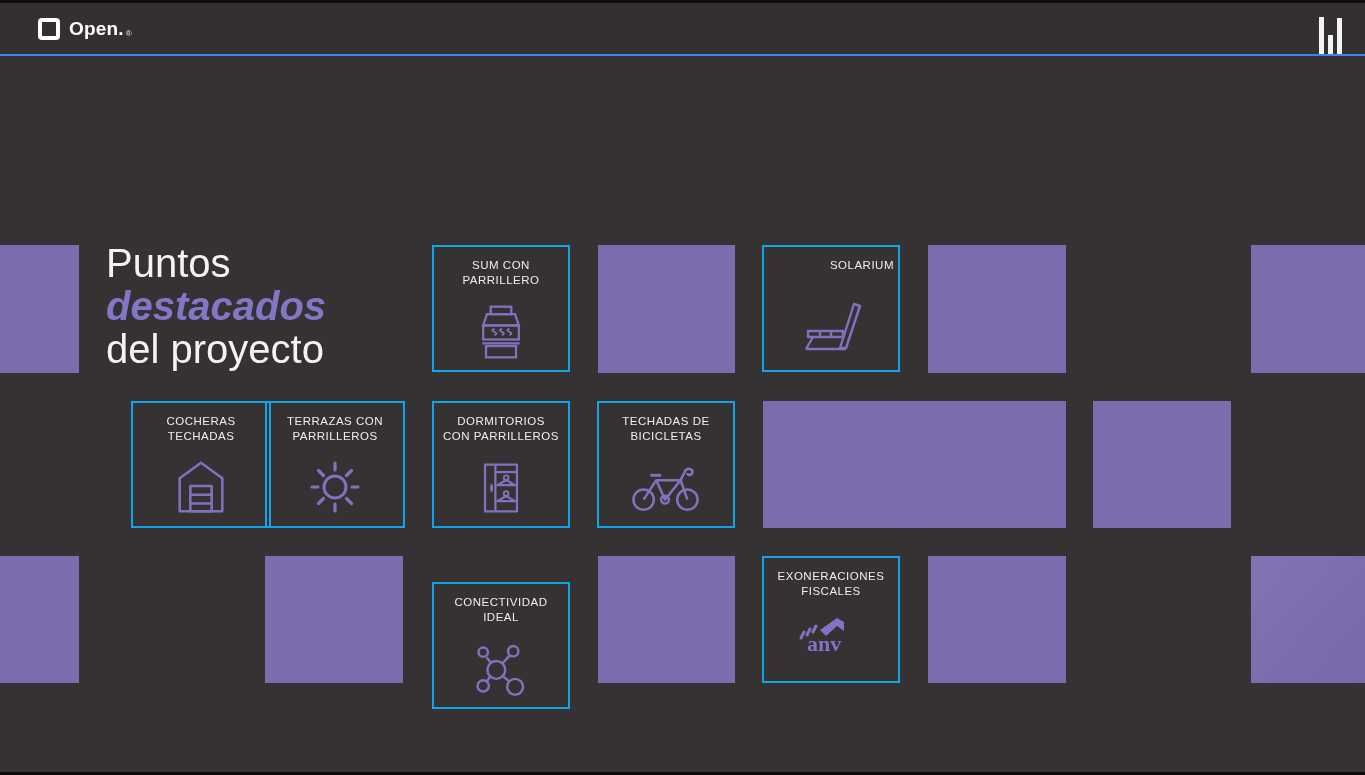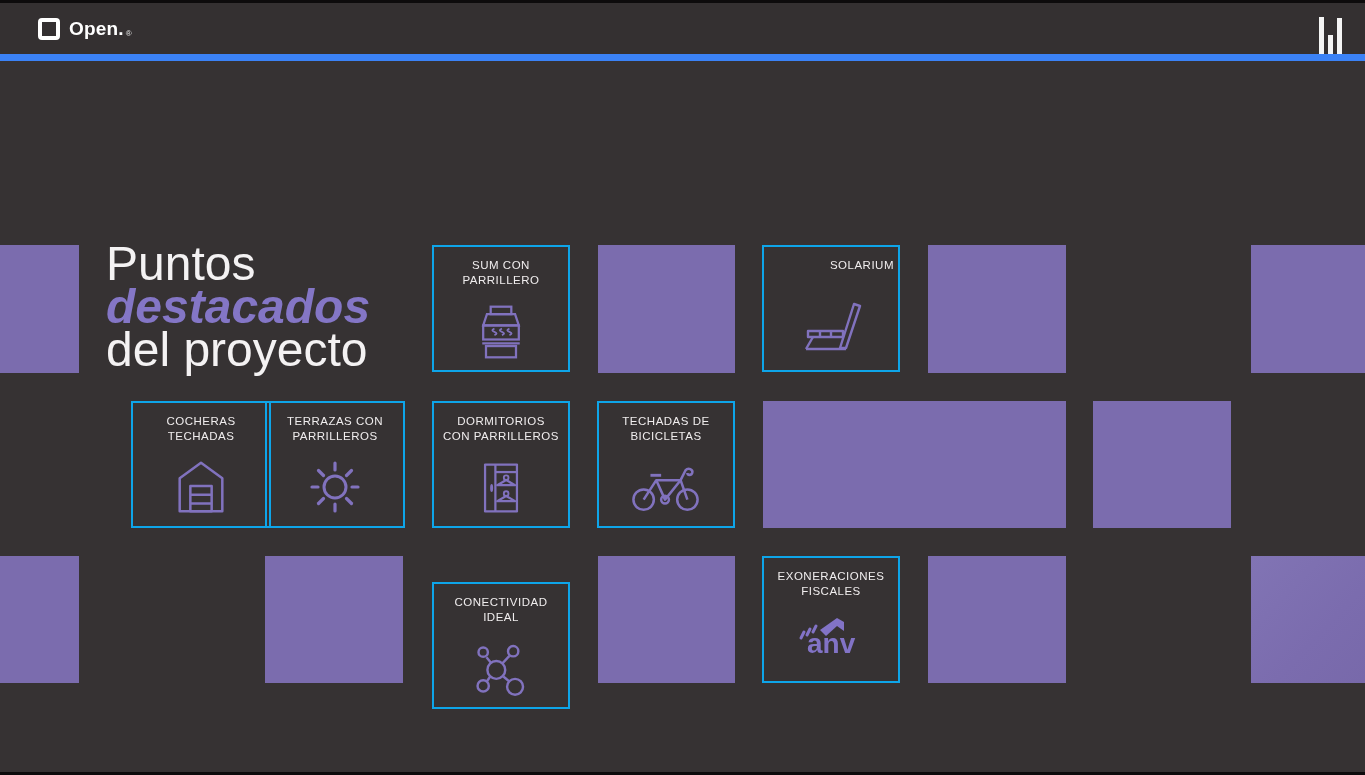--- a/index.html
+++ b/index.html
@@ -5,57 +5,57 @@
   html,body{margin:0;padding:0;background:#1a1718;}
   .stage{
     position:relative;width:1365px;height:775px;overflow:hidden;
     background:#363233;font-family:"Liberation Sans",sans-serif;
   }
   
   .topstrip{position:absolute;top:0;left:0;width:100%;height:3px;background:#0d0b0c;}
   .botstrip{position:absolute;bottom:0;left:0;width:100%;height:3px;background:#0d0b0c;}
   .header{
     position:absolute;top:3px;left:0;width:100%;height:51px;
-    background:#343031;border-bottom:7px solid #3b82f6;
+    background:#343031;border-bottom:2px solid #3b82f6;
   }
   .brand{position:absolute;left:38px;top:15px;display:flex;align-items:center;cursor:pointer;}
   .brand-icon{
     width:14px;height:14px;border:4px solid #ffffff;border-radius:4px;background:transparent;
   }
   .brand-word{color:#ffffff;font-size:19px;font-weight:bold;letter-spacing:.2px;margin-left:9px;}
   .brand-reg{color:#e9e9e9;font-size:8px;align-self:flex-end;margin:0 0 2px 2px;}
   .menu-btn{
     position:absolute;right:23px;top:13px;height:38px;display:flex;align-items:flex-end;cursor:pointer;
   }
   .menu-btn .bar{width:5px;background:#f4f4f4;margin-left:4px;}
   .menu-btn .b1{height:37px;margin-left:0;}
   .menu-btn .b2{height:19px;}
   .menu-btn .b3{height:36px;}
   
-  .heading{position:absolute;left:106px;top:242px;font-size:48px;line-height:43px;color:#f4f2f3;}
+  .heading{position:absolute;left:106px;top:242px;font-size:40px;line-height:43px;color:#f4f2f3;}
   .heading .h-line{white-space:nowrap;}
   .heading .h-accent{color:#8476c6;font-style:italic;font-weight:bold;}
   
   .tile{position:absolute;background:#7b6cae;}
   .tile-noise{background:linear-gradient(133deg,#8174b4 0%,#7b6cae 55%,#7768a9 100%);}
   
   .card{
     position:absolute;width:138px;height:127px;border:2px solid #0ea5e9;box-sizing:border-box;
     text-align:center;
   }
   .card-label{
     margin-top:11px;padding:0 4px;font-size:11.5px;line-height:15px;letter-spacing:.5px;
     color:#f0edee;white-space:pre-line;
   }
   .card .icon{position:absolute;left:50%;transform:translateX(-50%);}
   .anv-wrap{position:absolute;left:50%;transform:translateX(-50%);bottom:8px;width:96px;height:62px;}
   .anv-mark{position:absolute;left:14px;top:0;}
   .anv-word{
-    position:absolute;left:24px;top:16px;font-size:28px;font-weight:bold;color:#8273c6;
-    letter-spacing:0;line-height:34px;
+    position:absolute;left:24px;top:16px;font-size:22px;font-weight:bold;color:#8273c6;
+    letter-spacing:0;line-height:34px;font-family:Liberation Serif, serif;
   }
 </style>
 </head>
 <body>
 
 <div class="stage">
 
   <div class="topstrip"></div>
   <div class="header">
     <div class="brand">

